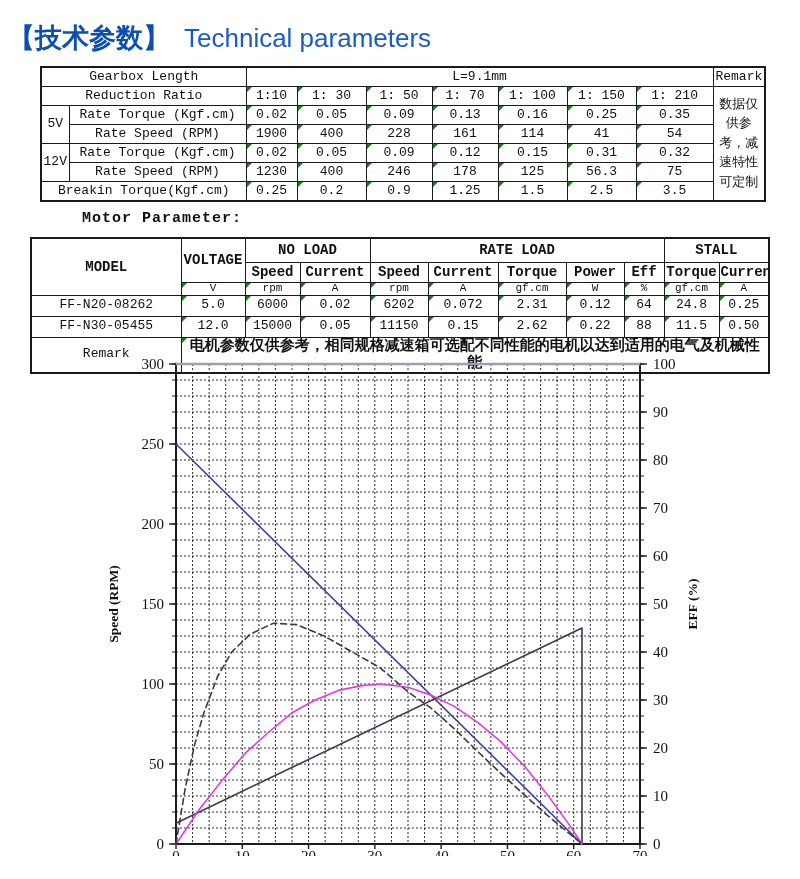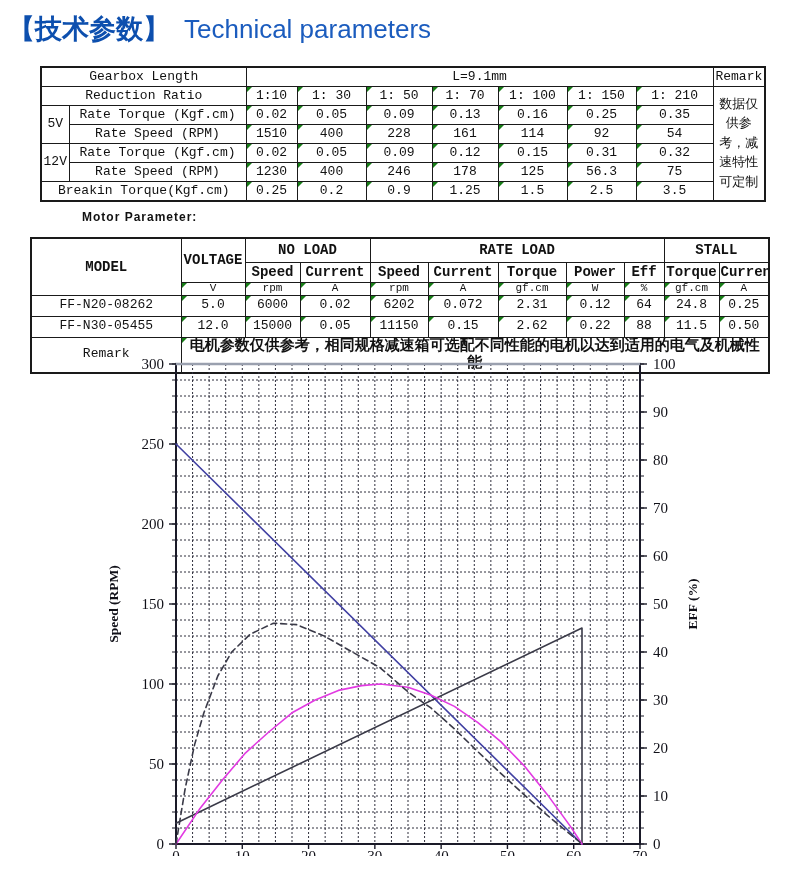--- a/index.html
+++ b/index.html
@@ -1,41 +1,41 @@
 <!DOCTYPE html>
 <html><head>
 <meta charset="utf-8">
 <style>
   html,body{margin:0;padding:0;background:#fff;}
   .page{position:relative;width:800px;height:879px;background:#fff;overflow:hidden;
         font-family:"Liberation Mono",monospace;color:#111;}
   
-  .title-bar{position:absolute;left:8px;top:11px;white-space:nowrap;
+  .title-bar{position:absolute;left:8px;top:20px;white-space:nowrap;
              font-family:"Liberation Sans",sans-serif;text-align:center;}
   .title-zh{font-size:27px;font-weight:bold;color:#0d4fae;}
   .title-en{font-size:26px;font-weight:400;color:#1b5cbe;margin-left:14px;}
   
   table{border-collapse:collapse;table-layout:fixed;background:#fff;}
   td{border:1px solid #1a1a1a;text-align:center;vertical-align:middle;
      padding:0 1px;position:relative;font-size:13px;line-height:1.15;
      white-space:nowrap;overflow:hidden;}
   .tbl{position:absolute;border:2px solid #1a1a1a;}
   #gearbox-table{left:40px;top:66px;width:724px;}
   #gearbox-table td{height:18px;}
   #motor-table{left:30px;top:237px;width:738px;}
   .lbl{font-size:13px;}
   .remark-cell{white-space:normal;font-size:13px;line-height:1.5;padding:2px 3px;}
   .hdr{font-weight:bold;font-size:14px;}
   .units td{height:12px;font-size:11px;line-height:1;}
   .datarow td{height:20px;}
   .cn{white-space:normal;font-size:15px;font-weight:bold;letter-spacing:0;}
   .tri::before{content:"";position:absolute;left:0;top:0;width:0;height:0;
                border-top:5px solid #177d17;border-right:5px solid transparent;}
-  .motor-title{position:absolute;left:82px;top:210px;font-size:12px;font-weight:bold;
-               letter-spacing:1px;font-family:Liberation Sans, sans-serif;}
+  .motor-title{position:absolute;left:82px;top:210px;font-size:15px;font-weight:bold;
+               letter-spacing:1px;font-family:Liberation Mono, monospace;}
   
   .chart-wrap{position:absolute;left:0;top:352px;width:800px;height:504px;overflow:hidden;}
   .chart-wrap svg{display:block;}
 </style>
 </head>
 <body>
 
 <div class="page">
 
   <div class="title-bar">
@@ -78,26 +78,26 @@
       <td class="tri">0.02</td>
       <td class="tri">0.05</td>
       <td class="tri">0.09</td>
       <td class="tri">0.13</td>
       <td class="tri">0.16</td>
       <td class="tri">0.25</td>
       <td class="tri">0.35</td>
     </tr>
     <tr>
       <td class="lbl">Rate Speed (RPM)</td>
-      <td class="tri">1510</td>
+      <td class="tri">1900</td>
       <td class="tri">400</td>
       <td class="tri">228</td>
       <td class="tri">161</td>
       <td class="tri">114</td>
-      <td class="tri">92</td>
+      <td class="tri">41</td>
       <td class="tri">54</td>
     </tr>
     <tr>
       <td rowspan="2">12V</td>
       <td class="lbl">Rate Torque (Kgf.cm)</td>
       <td class="tri">0.02</td>
       <td class="tri">0.05</td>
       <td class="tri">0.09</td>
       <td class="tri">0.12</td>
       <td class="tri">0.15</td>

